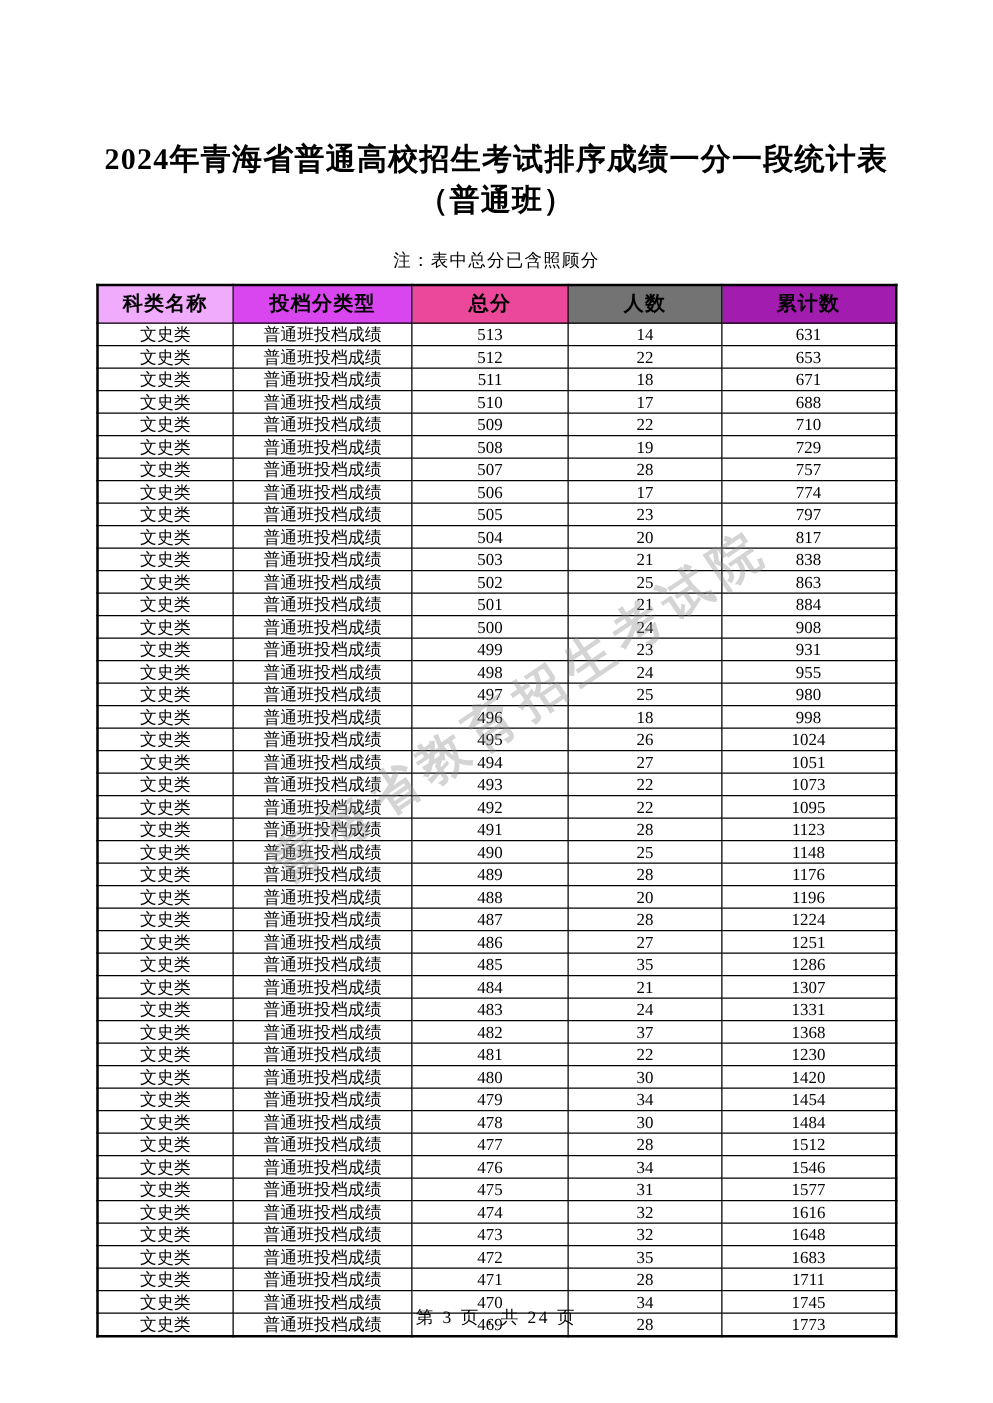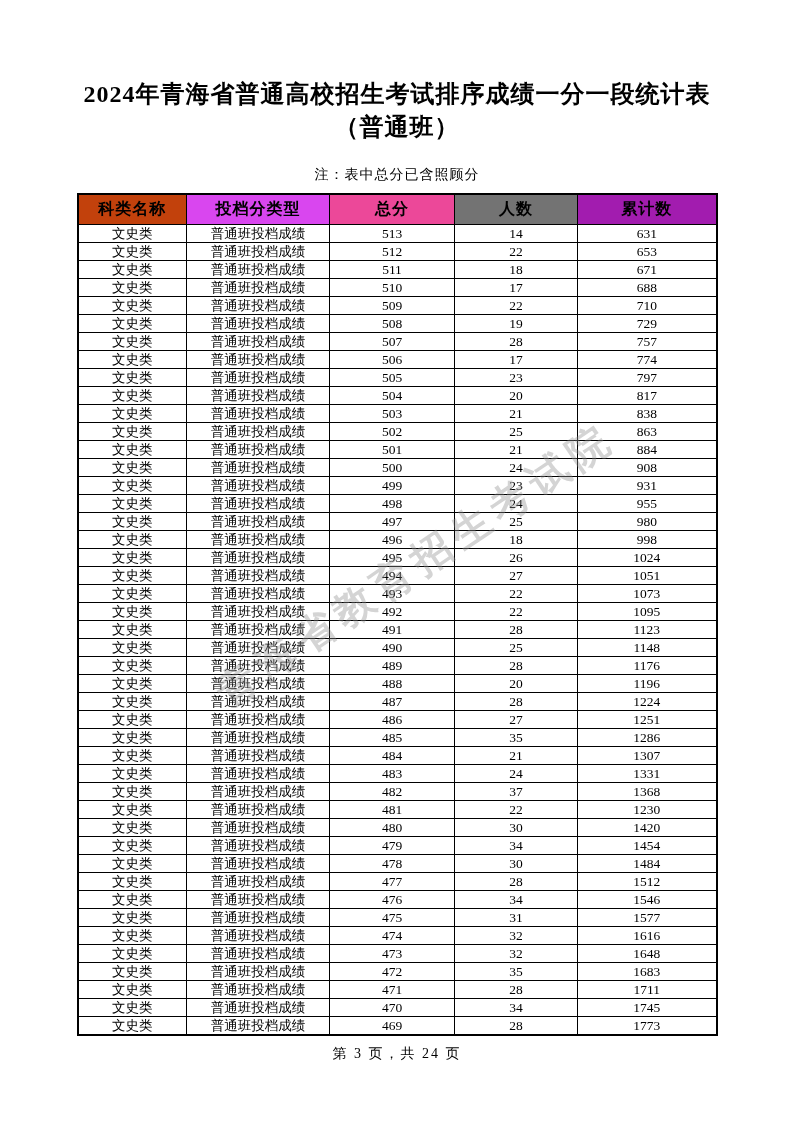--- a/index.html
+++ b/index.html
@@ -8,21 +8,21 @@
     width: 794px;
     height: 1122px;
     margin: 0 auto;
     background: #ffffff;
     overflow: hidden;
     font-family: "Liberation Serif", "DejaVu Serif", serif;
     color: #000000;
   }
   .title {
     margin: 0;
-    padding-top: 78px;
+    padding-top: 112px;
     text-align: center;
     font-size: 24px;
     font-weight: bold;
     line-height: 33px;
     letter-spacing: 1px;
   }
   .note {
     margin-top: 22px;
     text-align: center;
     font-size: 14px;
@@ -96,21 +96,21 @@
   <table class="score-table">
     <colgroup>
       <col style="width:109px">
       <col style="width:143px">
       <col style="width:125px">
       <col style="width:123px">
       <col style="width:139px">
     </colgroup>
     <thead>
       <tr>
-        <th style="background: #c2410c;">科类名称</th>
+        <th style="background: #f0abfc;">科类名称</th>
         <th style="background: #d946ef;">投档分类型</th>
         <th style="background: #ec4899;">总分</th>
         <th style="background: #737373;">人数</th>
         <th style="background: #a21caf;">累计数</th>
       </tr>
     </thead>
     <tbody>
         <tr>
           <td>文史类</td>
           <td>普通班投档成绩</td>

